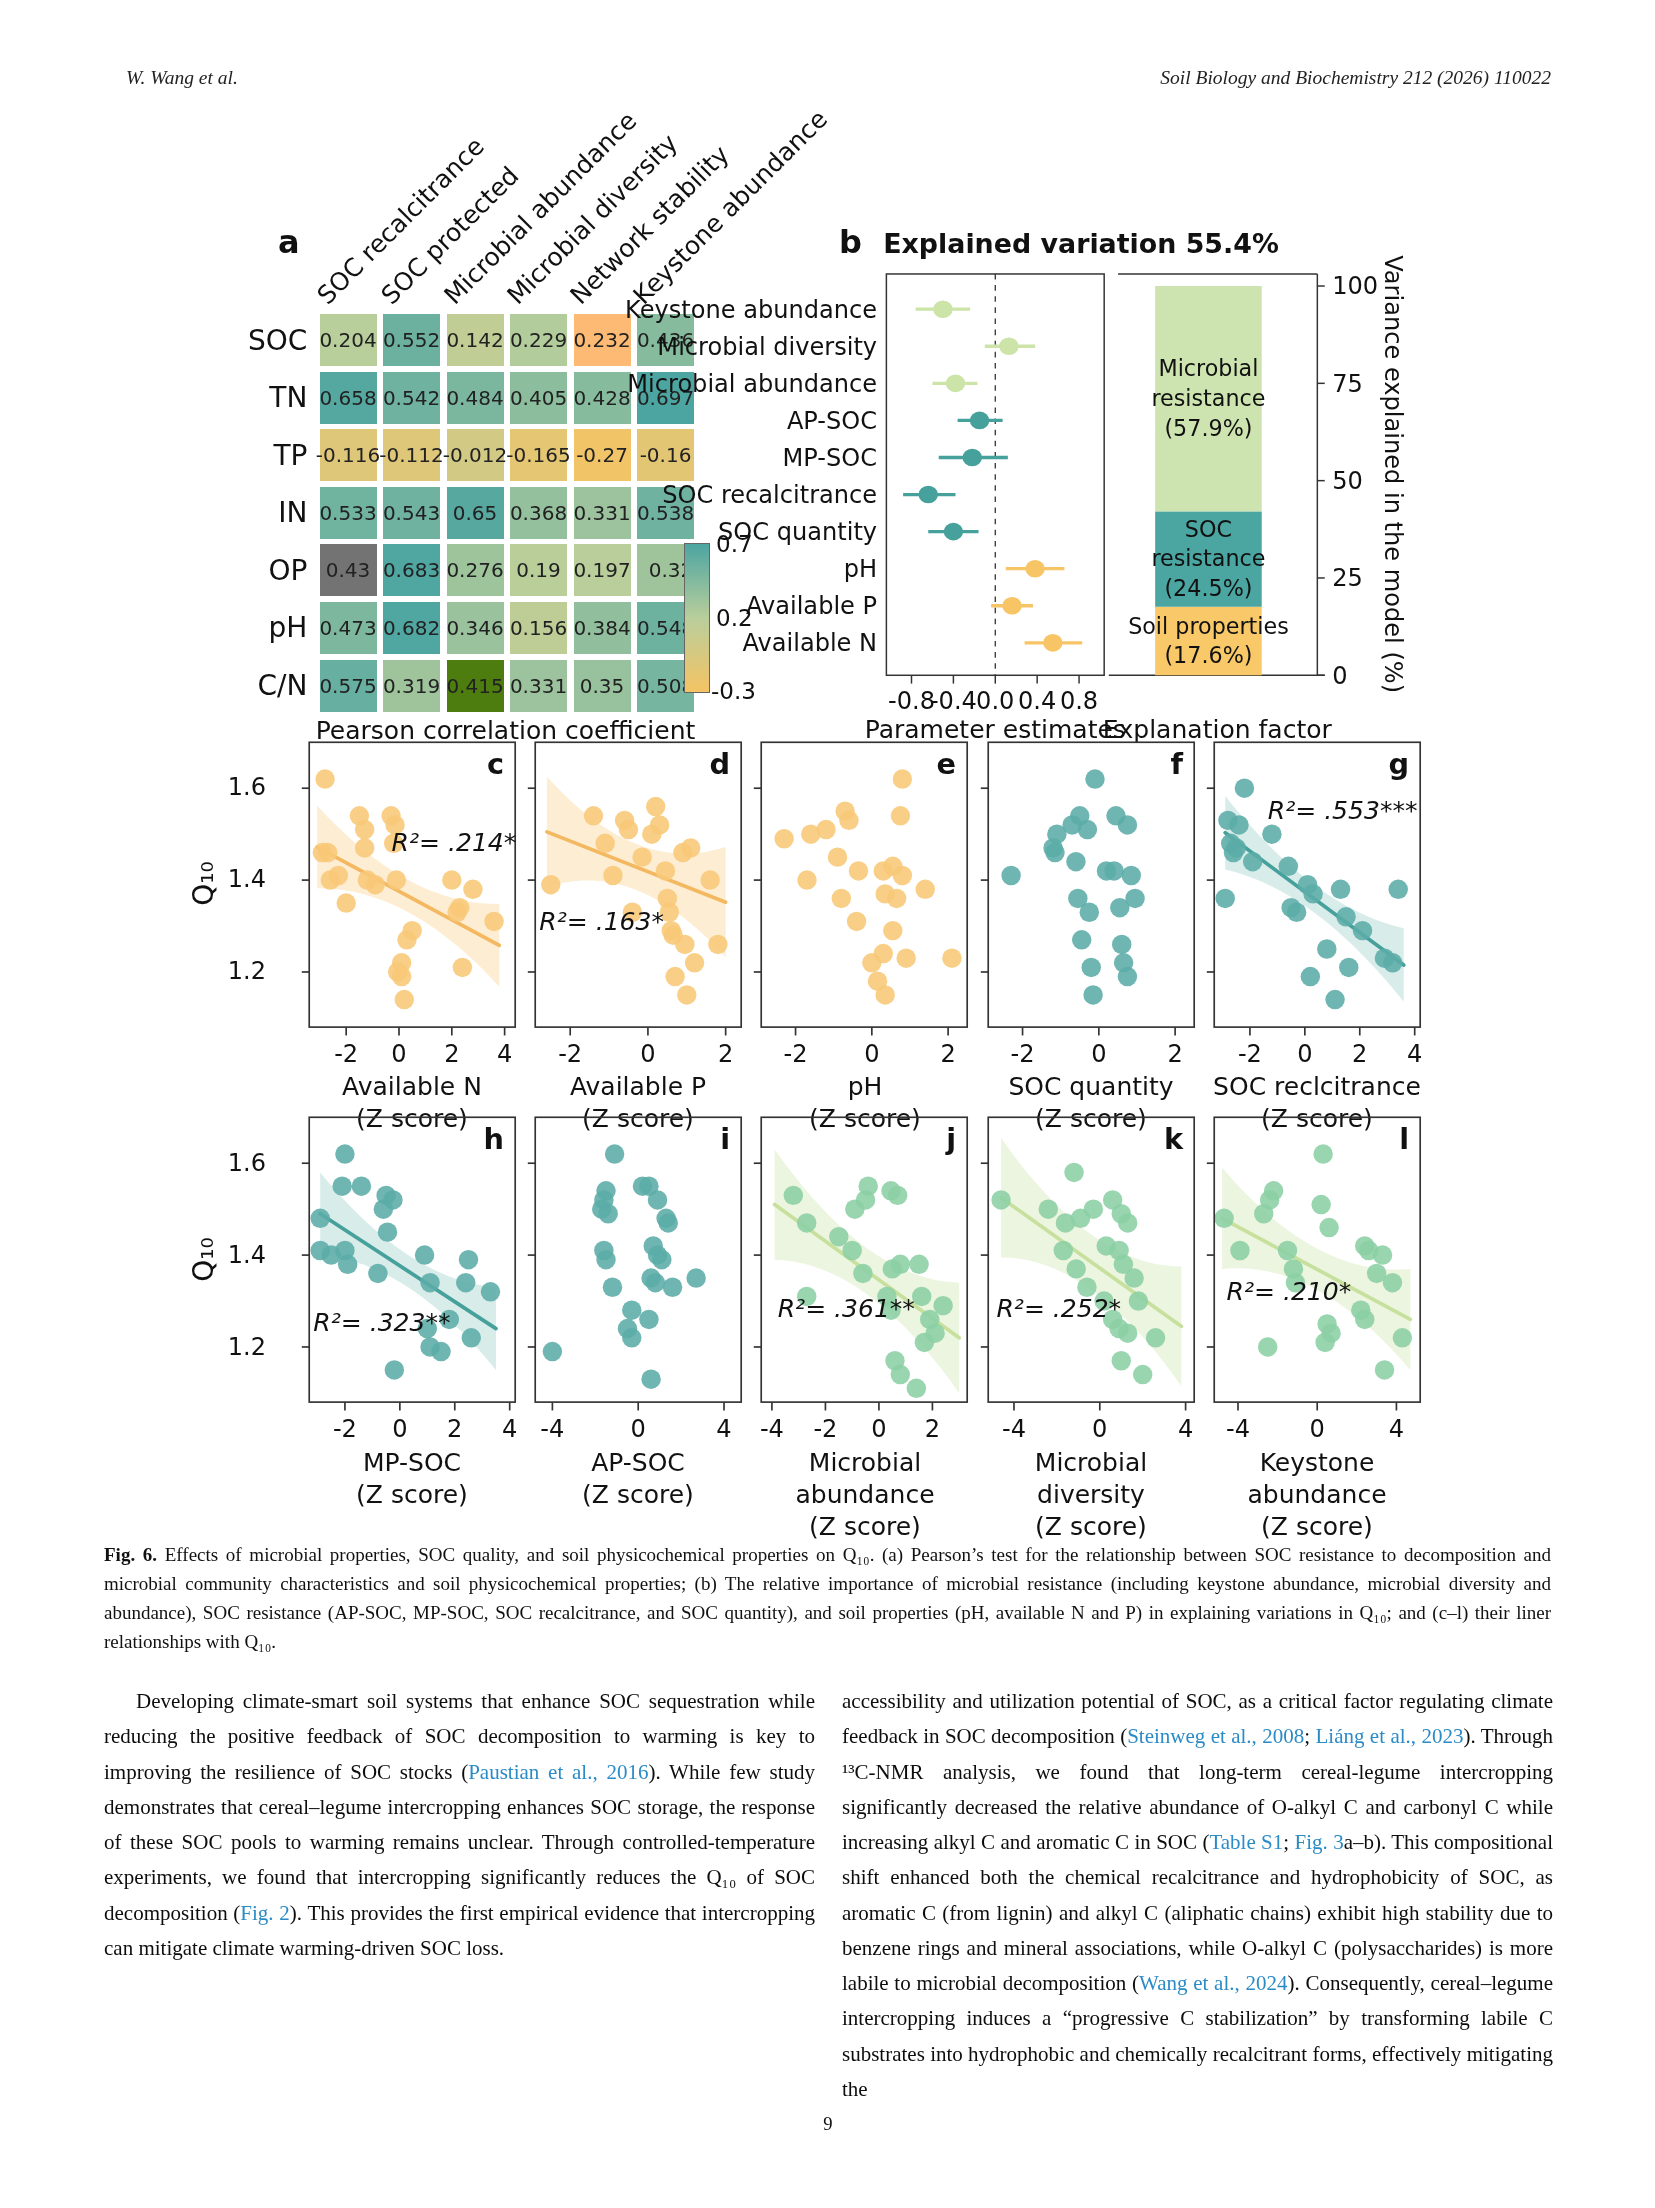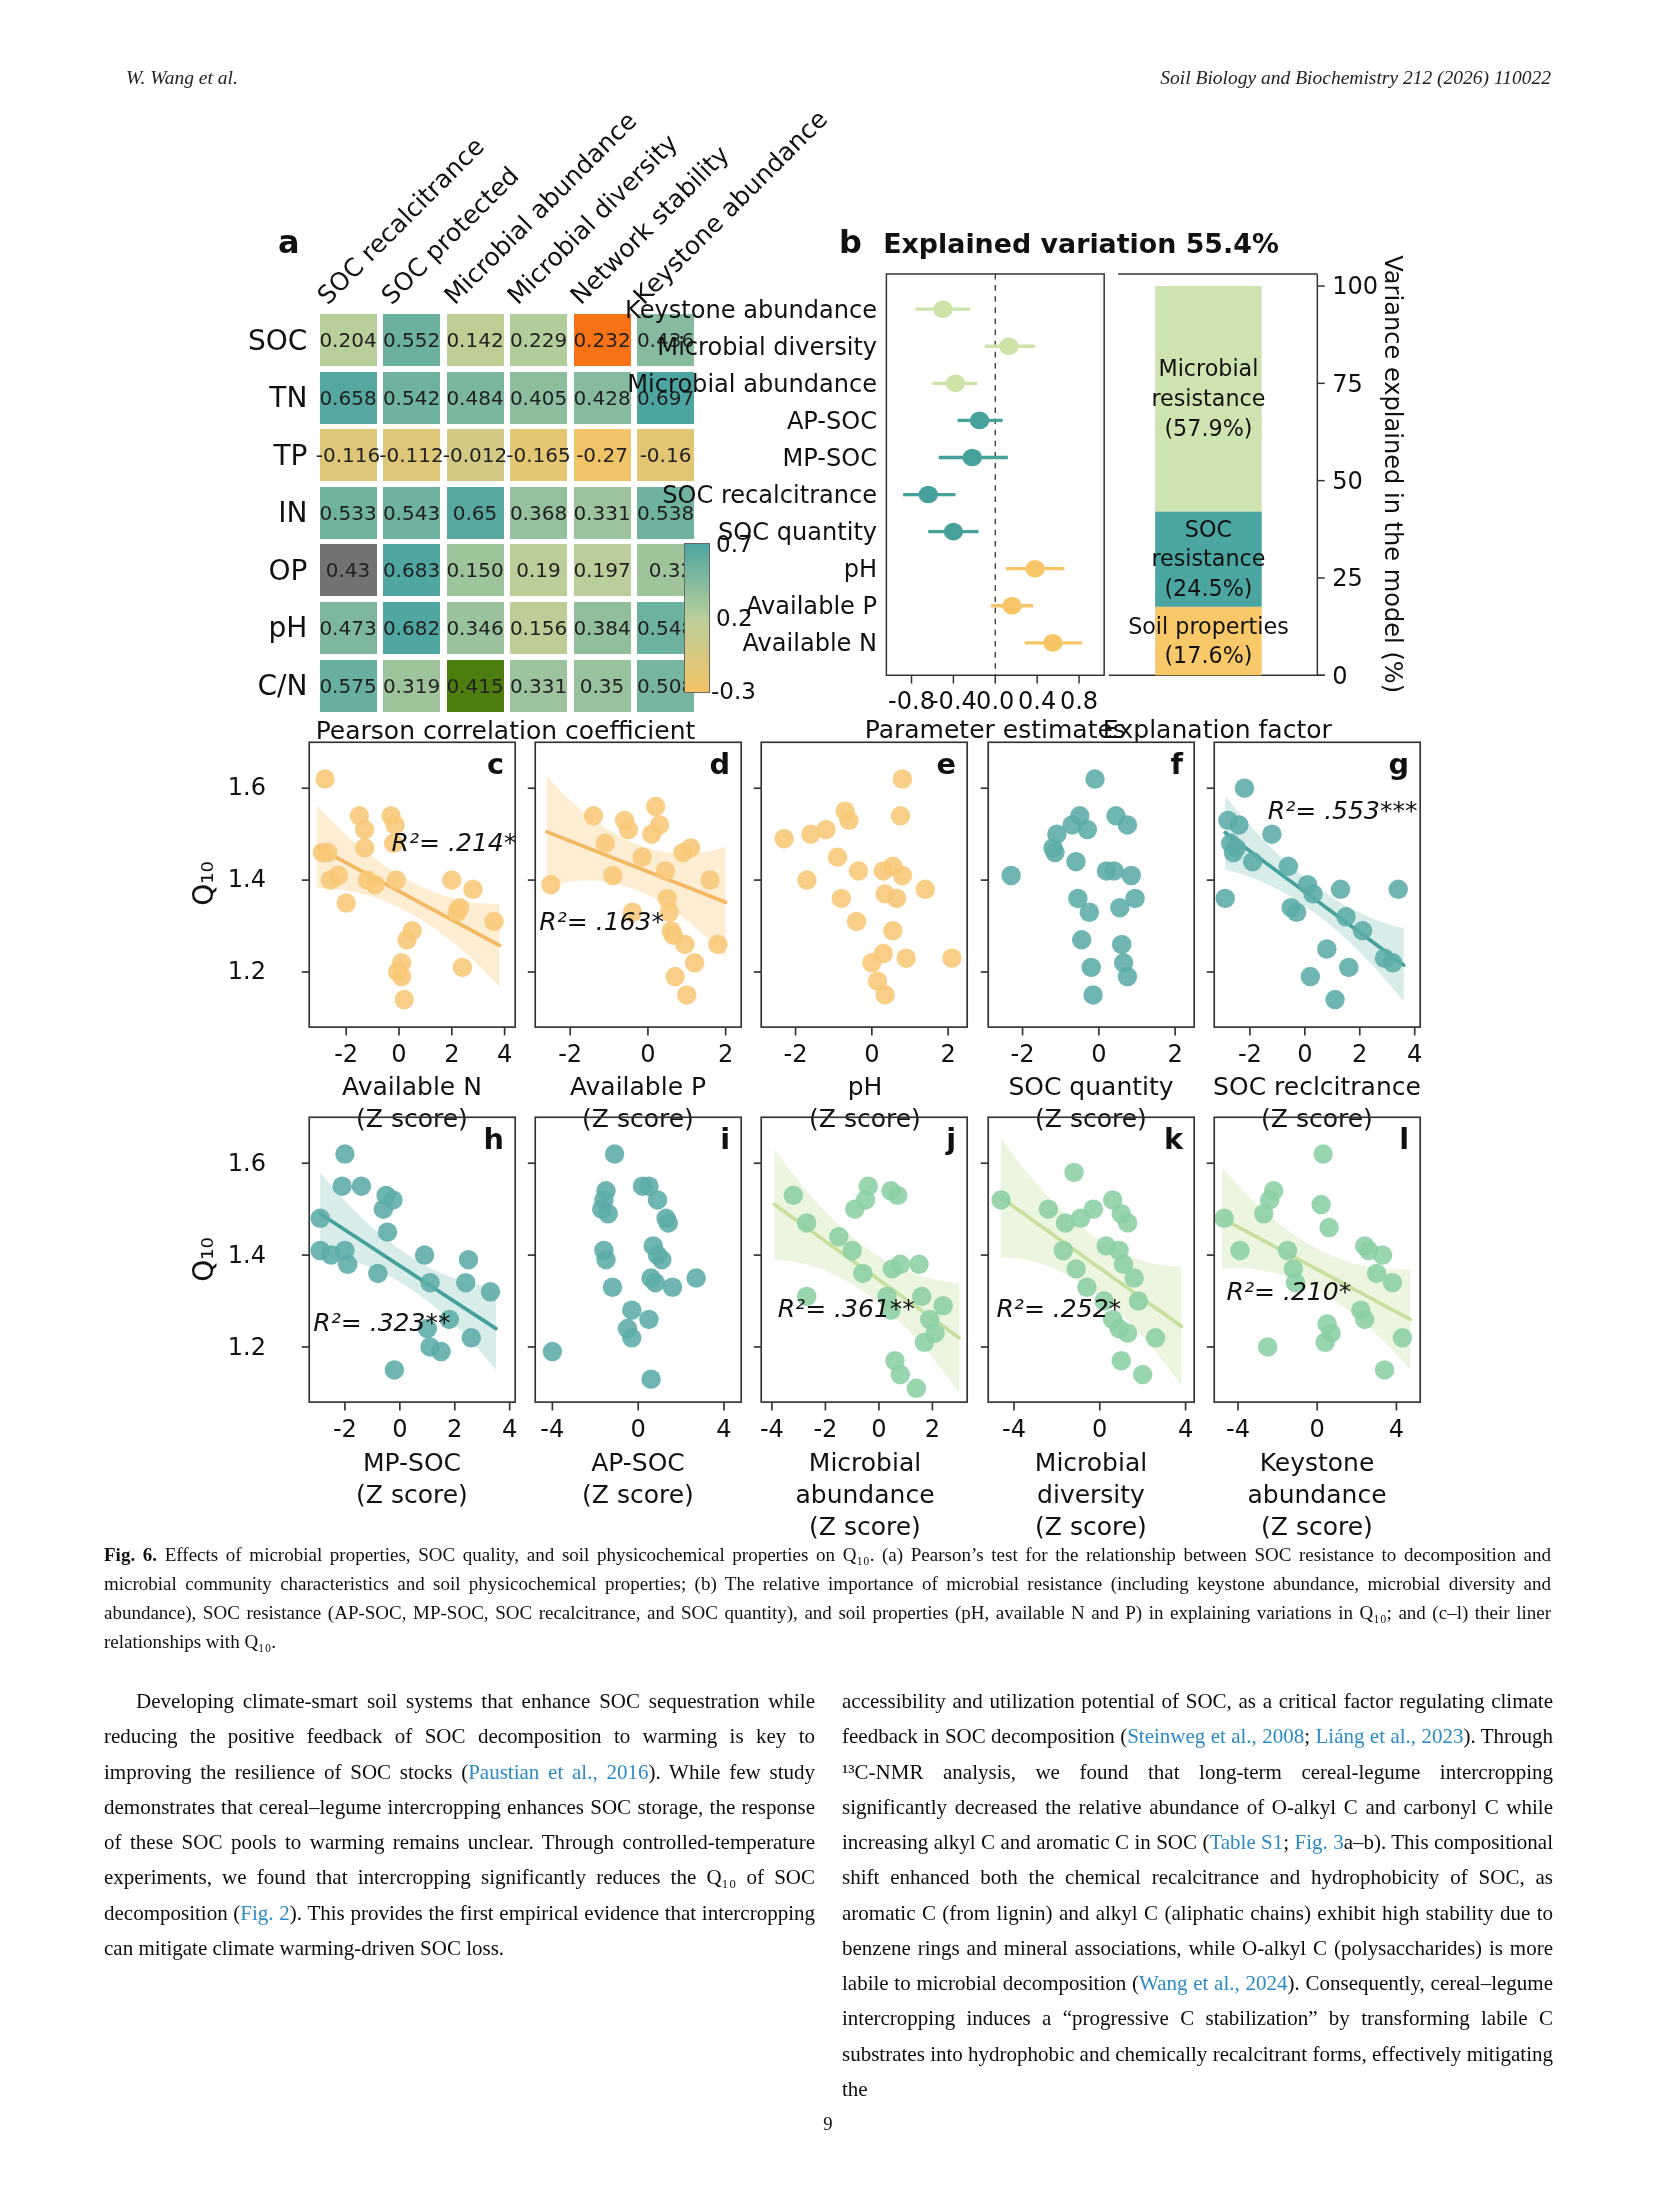--- a/index.html
+++ b/index.html
@@ -53,21 +53,21 @@
         <div class="mx-colhead" style="left: 362px;">Network stability</div>
         <div class="mx-colhead" style="left: 425px;">Keystone abundance</div>
       </div>
 
     <div class="abs mx-grid" style="left:223px;top:314px;">
         <div class="mx-rowlabel">SOC</div>
         <div class="mx-cell" style="background: rgb(184, 206, 155);">0.204</div>
         <div class="mx-cell" style="background: rgb(108, 177, 159);">0.552</div>
         <div class="mx-cell" style="background: rgb(192, 205, 149);">0.142</div>
         <div class="mx-cell" style="background: rgb(179, 204, 155);">0.229</div>
-        <div class="mx-cell" style="background: #f97316;">0.232</div>
+        <div class="mx-cell" style="background: #fdba74;">0.232</div>
         <div class="mx-cell" style="background: rgb(134, 187, 158);">0.436</div>
         <div class="mx-rowlabel">TN</div>
         <div class="mx-cell" style="background: rgb(85, 168, 160);">0.658</div>
         <div class="mx-cell" style="background: rgb(110, 178, 159);">0.542</div>
         <div class="mx-cell" style="background: rgb(123, 183, 158);">0.484</div>
         <div class="mx-cell" style="background: rgb(140, 189, 157);">0.405</div>
         <div class="mx-cell" style="background: rgb(135, 187, 158);">0.428</div>
         <div class="mx-cell" style="background: rgb(77, 165, 161);">0.697</div>
         <div class="mx-rowlabel">TP</div>
         <div class="mx-cell" style="background: rgb(222, 199, 120);">-0.116</div>
@@ -79,21 +79,21 @@
         <div class="mx-rowlabel">IN</div>
         <div class="mx-cell" style="background: rgb(112, 179, 159);">0.533</div>
         <div class="mx-cell" style="background: rgb(110, 178, 159);">0.543</div>
         <div class="mx-cell" style="background: rgb(87, 169, 160);">0.65</div>
         <div class="mx-cell" style="background: rgb(148, 192, 157);">0.368</div>
         <div class="mx-cell" style="background: rgb(156, 195, 157);">0.331</div>
         <div class="mx-cell" style="background: rgb(111, 178, 159);">0.538</div>
         <div class="mx-rowlabel">OP</div>
         <div class="mx-cell" style="background: #737373;">0.43</div>
         <div class="mx-cell" style="background: rgb(80, 166, 161);">0.683</div>
-        <div class="mx-cell" style="background: rgb(158, 196, 156);">0.150</div>
+        <div class="mx-cell" style="background: rgb(158, 196, 156);">0.276</div>
         <div class="mx-cell" style="background: rgb(186, 206, 154);">0.19</div>
         <div class="mx-cell" style="background: rgb(185, 206, 155);">0.197</div>
         <div class="mx-cell" style="background: rgb(159, 196, 156); padding-left: 11px;">0.32</div>
         <div class="mx-rowlabel">pH</div>
         <div class="mx-cell" style="background: rgb(125, 184, 158);">0.473</div>
         <div class="mx-cell" style="background: rgb(80, 166, 161);">0.682</div>
         <div class="mx-cell" style="background: rgb(153, 194, 157);">0.346</div>
         <div class="mx-cell" style="background: rgb(190, 205, 150);">0.156</div>
         <div class="mx-cell" style="background: rgb(145, 191, 157);">0.384</div>
         <div class="mx-cell" style="background: rgb(109, 177, 159);">0.548</div>

